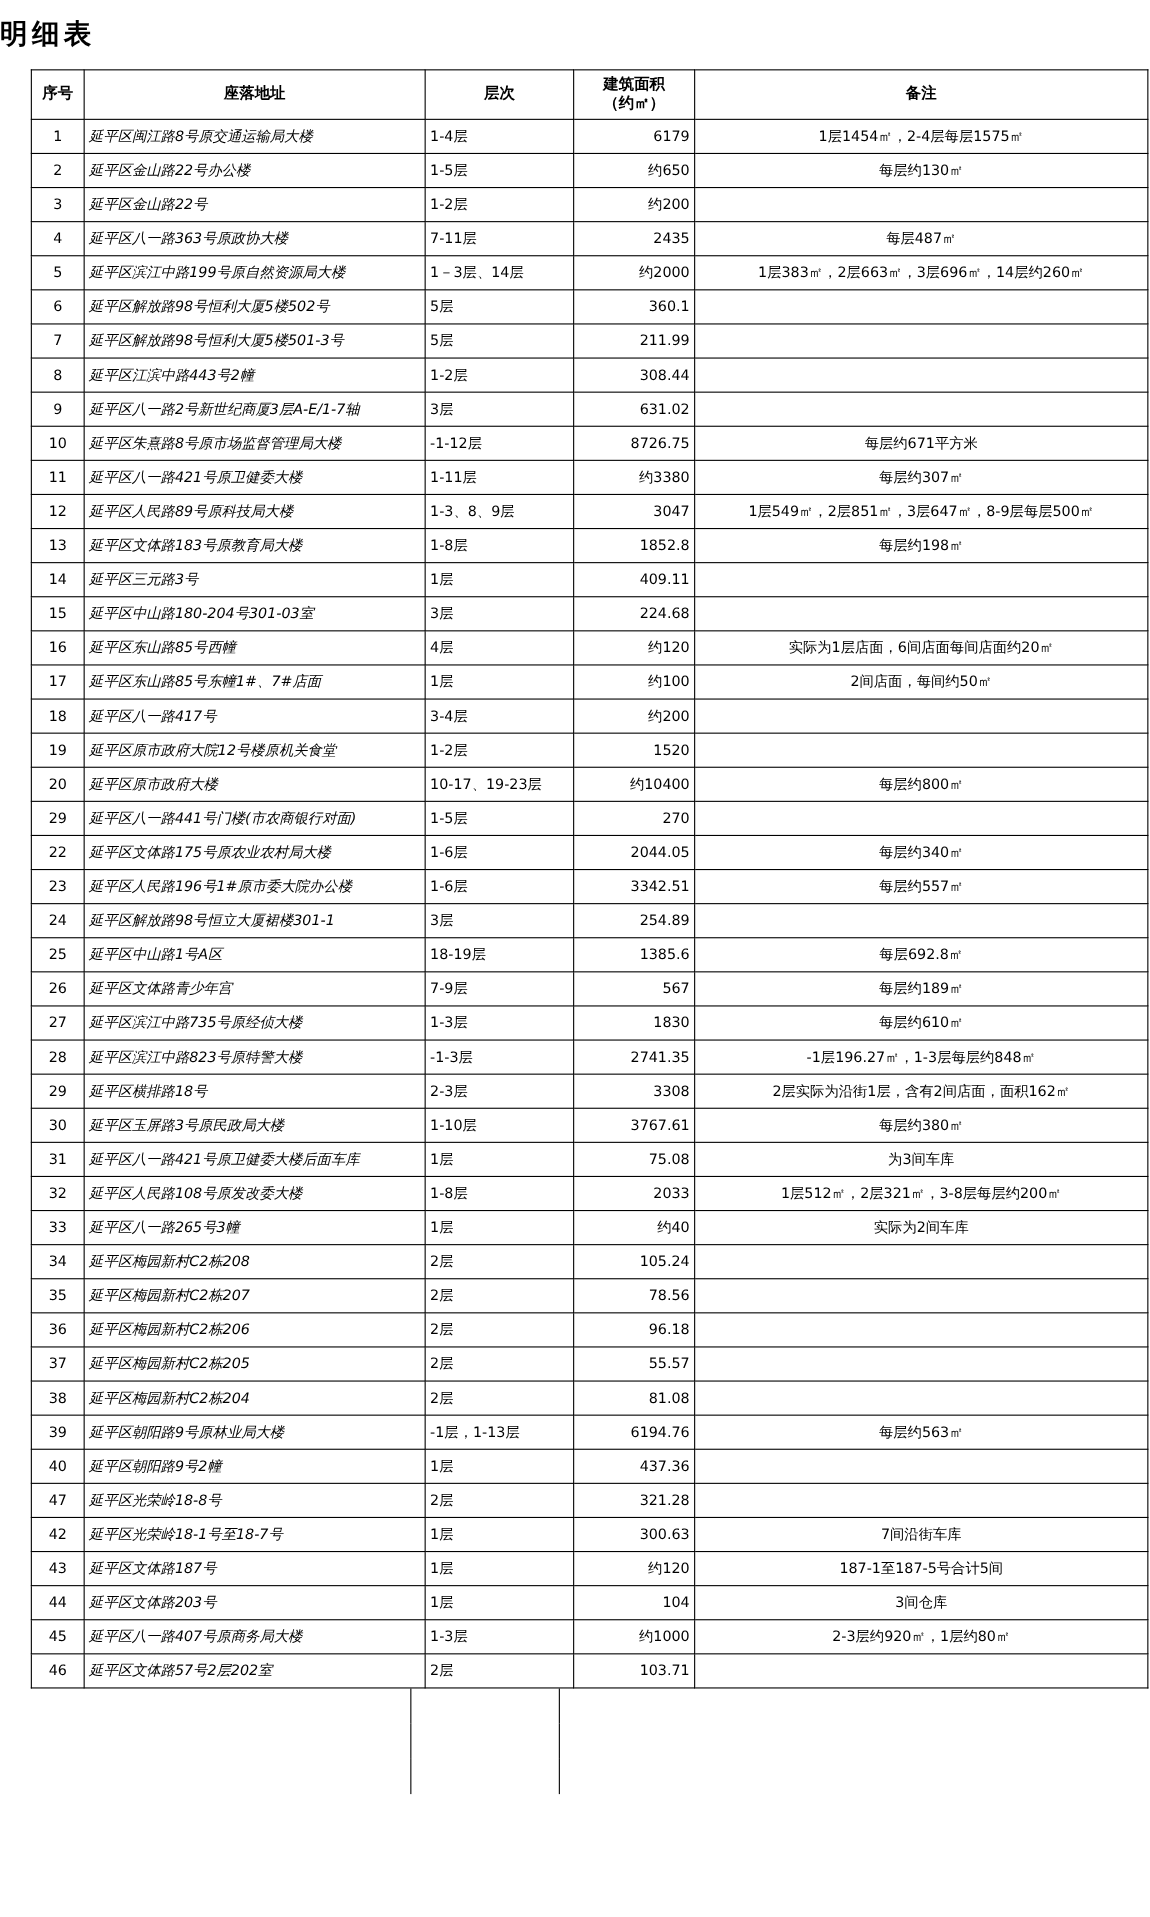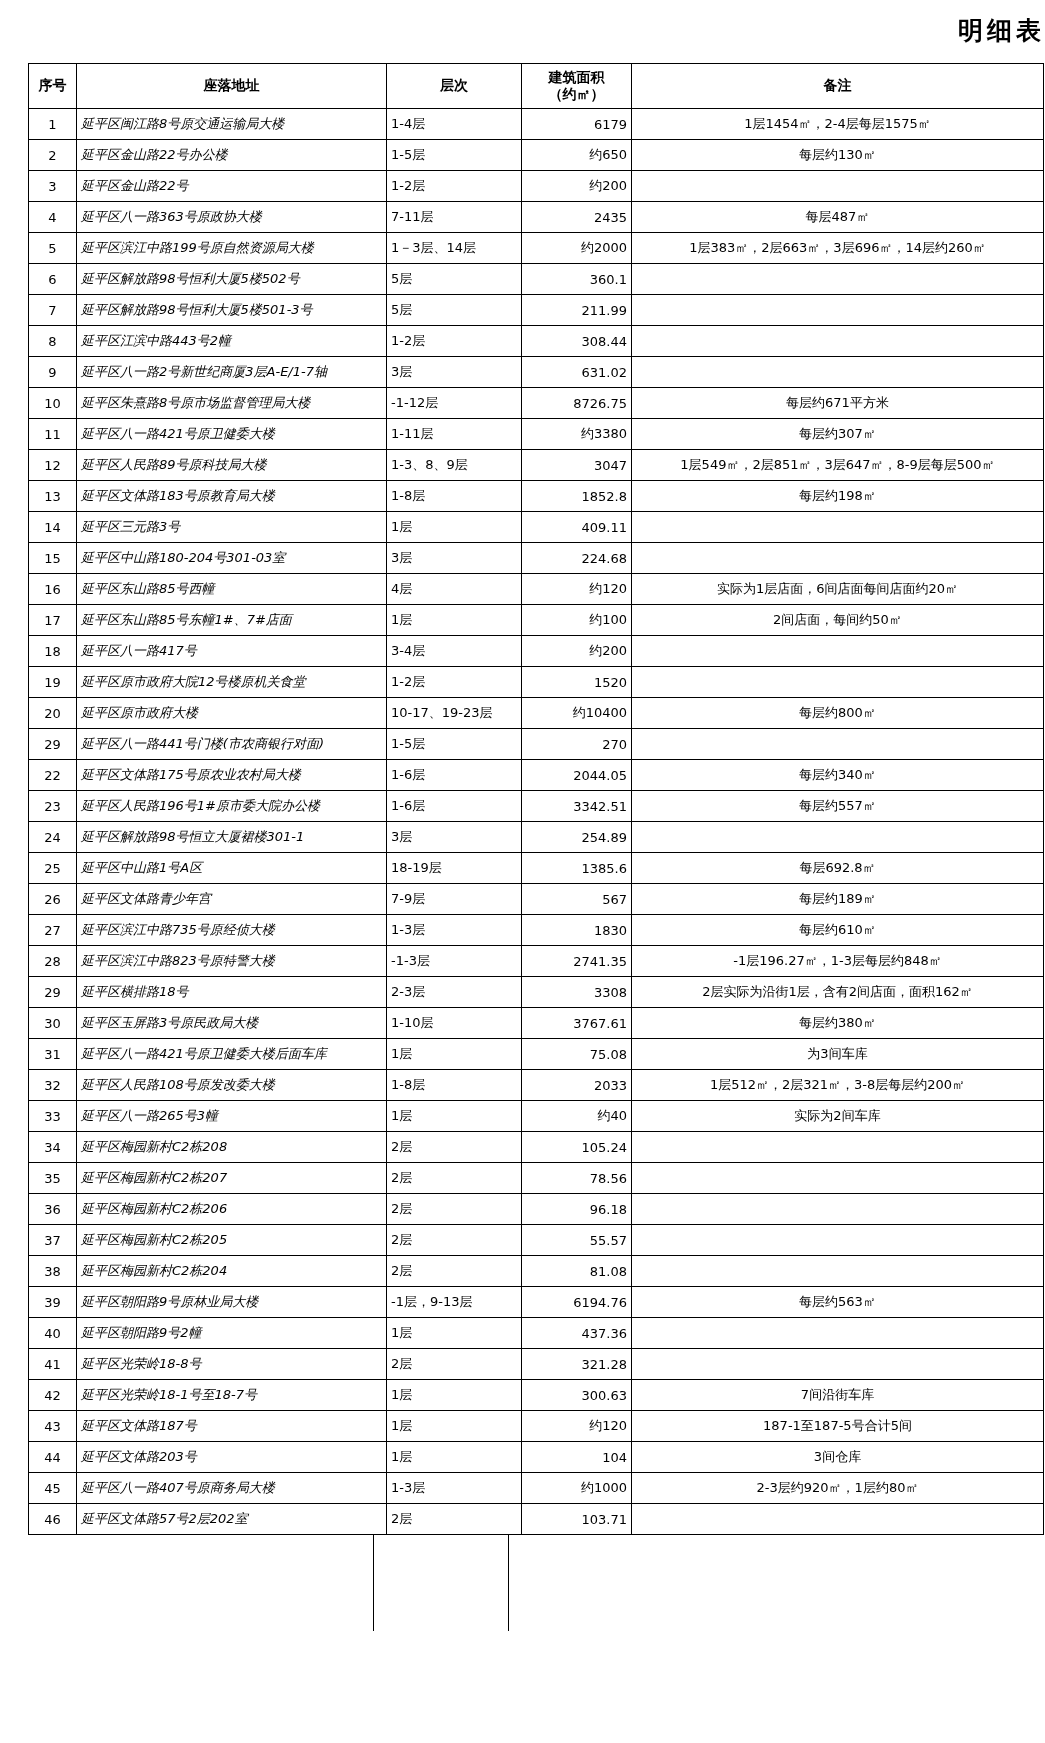--- a/index.html
+++ b/index.html
@@ -13,21 +13,21 @@
     font-family: "Liberation Sans", "DejaVu Sans", sans-serif;
     color: #000000;
   }
   .page {
     width: 1045px;
     position: relative;
     padding: 0;
     box-sizing: border-box;
   }
   .doc-title {
-    text-align: right;
+    text-align: left;
     font-size: 25px;
     font-weight: bold;
     letter-spacing: 4px;
     padding: 14px 0 16px 0;
     font-family: Liberation Serif, serif;
   }
   table.sheet {
     border-collapse: collapse;
     width: 1015px;
     margin: 0 28px;
@@ -365,33 +365,33 @@
         <tr>
           <td class="idx">38</td>
           <td class="addr">延平区梅园新村C2栋204</td>
           <td class="floor">2层</td>
           <td class="area">81.08</td>
           <td class="note"></td>
         </tr>
         <tr>
           <td class="idx">39</td>
           <td class="addr">延平区朝阳路9号原林业局大楼</td>
-          <td class="floor">-1层，9-13层</td>
+          <td class="floor">-1层，1-13层</td>
           <td class="area">6194.76</td>
           <td class="note">每层约563㎡</td>
         </tr>
         <tr>
           <td class="idx">40</td>
           <td class="addr">延平区朝阳路9号2幢</td>
           <td class="floor">1层</td>
           <td class="area">437.36</td>
           <td class="note"></td>
         </tr>
         <tr>
-          <td class="idx">41</td>
+          <td class="idx">47</td>
           <td class="addr">延平区光荣岭18-8号</td>
           <td class="floor">2层</td>
           <td class="area">321.28</td>
           <td class="note"></td>
         </tr>
         <tr>
           <td class="idx">42</td>
           <td class="addr">延平区光荣岭18-1号至18-7号</td>
           <td class="floor">1层</td>
           <td class="area">300.63</td>

